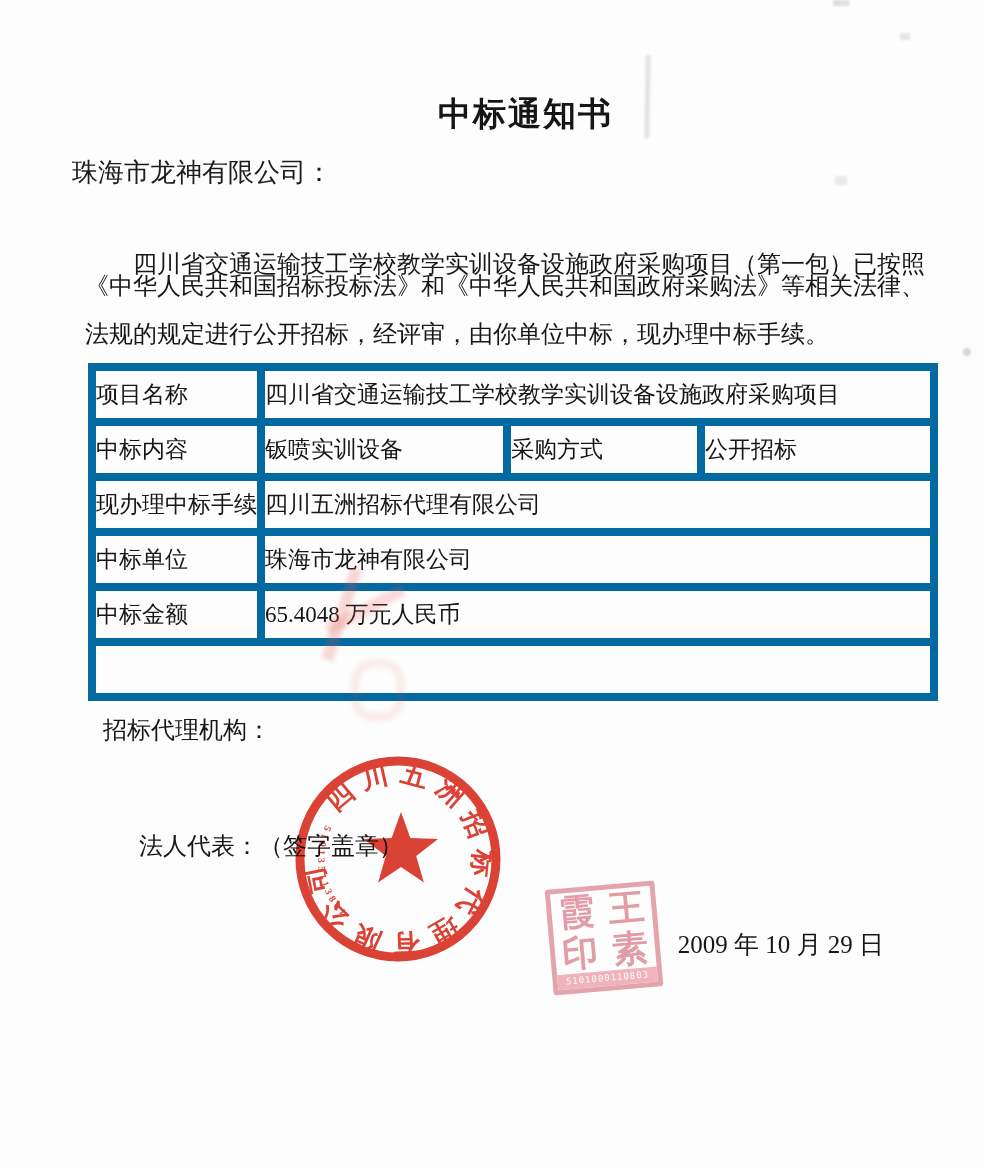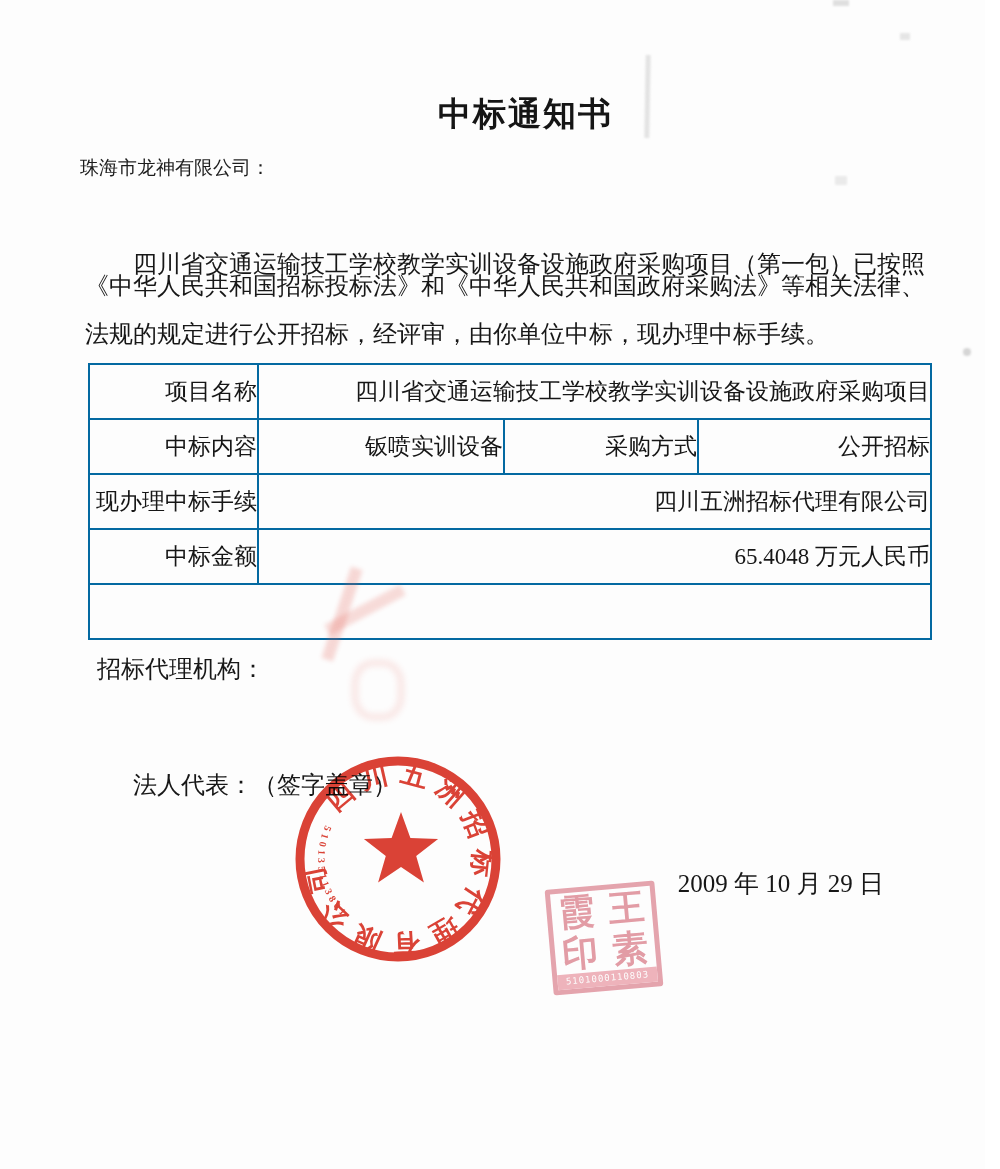--- a/index.html
+++ b/index.html
@@ -5,30 +5,30 @@
   html,body{margin:0;padding:0;background:#ffffff;}
   .page{
     position:relative;width:985px;height:1169px;background:#fdfdfd;overflow:hidden;
     font-family:"Liberation Serif","DejaVu Serif",serif;color:#1c1c1c;
   }
   .abs{position:absolute;}
   .doc-title{
     left:438px;top:92px;font-size:33px;font-weight:bold;letter-spacing:2px;color:#151515;
     white-space:nowrap;
   }
-  .addressee{left:80px;top:155px;font-size:19px;white-space:nowrap;}
+  .addressee{left:72px;top:155px;font-size:26px;white-space:nowrap;}
   .body-line{left:85px;top:0;font-size:24px;letter-spacing:0px;white-space:nowrap;color:#171717;}
   .bl1{top:218px;padding-left:48px;margin-top:30px;}
   .bl2{top:270px;}
   .bl3{top:318px;}
   table.notice{
     position:absolute;left:88px;top:363px;width:842px;border-collapse:collapse;table-layout:fixed;
   }
   table.notice td{
-    border:2px solid #0369a1;text-align:right;vertical-align:middle;
+    border:8px solid #0369a1;text-align:left;vertical-align:middle;
     font-size:23px;padding:0;color:#161616;
   }
   table.notice tr{height:55px;}
   tr.sig-row{height:334px;}
   td.sig-cell{position:relative;vertical-align:top;}
   .sig-label{position:absolute;font-size:24px;white-space:nowrap;color:#171717;}
   .sig-agency{left:7px;top:68px;}
   .sig-legal{left:7px;top:184px;margin-left:36px;}
   .sig-date{right:46px;top:282px;font-size:25px;}
   
@@ -91,20 +91,24 @@
       <td>中标内容</td>
       <td>钣喷实训设备</td>
       <td>采购方式</td>
       <td>公开招标</td>
     </tr>
     <tr>
       <td>现办理中标手续</td>
       <td colspan="3">四川五洲招标代理有限公司</td>
     </tr>
     <tr>
+      <td>中标单位</td>
+      <td colspan="3">珠海市龙神有限公司</td>
+    </tr>
+    <tr>
       <td>中标金额</td>
       <td colspan="3">65.4048 万元人民币</td>
     </tr>
     <tr class="sig-row">
       <td colspan="4" class="sig-cell">
         <div class="sig-label sig-agency">招标代理机构：</div>
         <div class="sig-label sig-legal">法人代表：（签字盖章）</div>
         <div class="sig-label sig-date">2009 年 10 月 29 日</div>
       </td>
     </tr>

